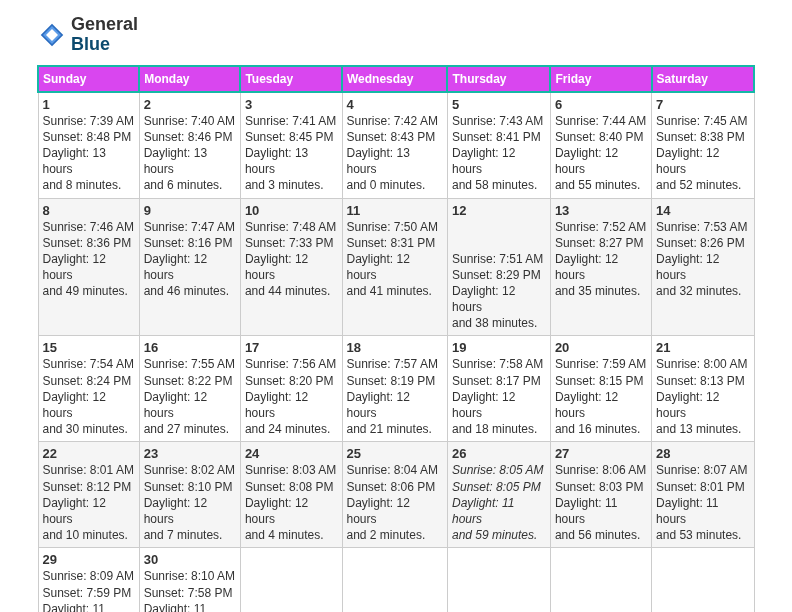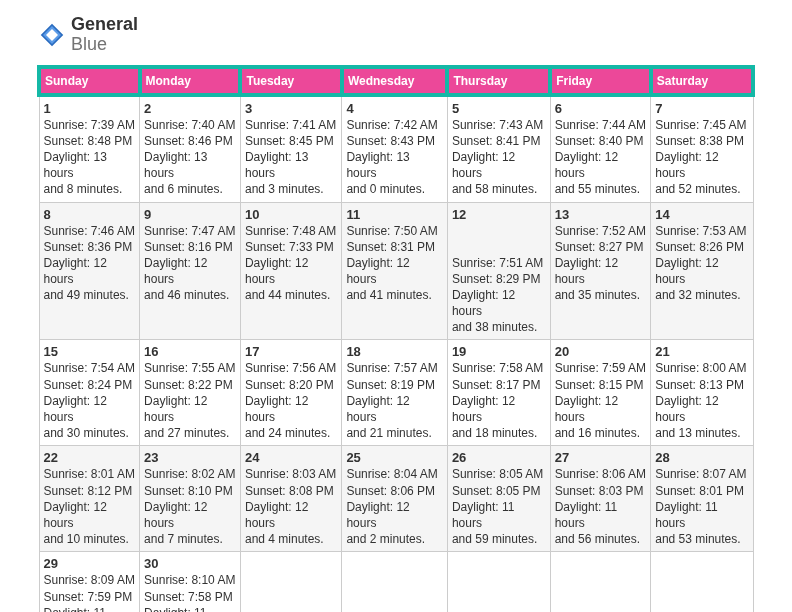--- a/index.html
+++ b/index.html
@@ -31,22 +31,22 @@
       flex-direction: column;
       line-height: 1.1;
     }
     .logo-general {
       font-size: 18px;
       font-weight: bold;
       color: #333;
     }
     .logo-blue {
       font-size: 18px;
-      font-weight: normal;
-      color: #737373;
+      font-weight: bold;
+      color: #0c4a6e;
     }
     .logo-icon {
       width: 30px;
       height: 30px;
       margin-right: 4px;
     }
     .title-block {
       text-align: right;
     }
     .month-title {
@@ -57,27 +57,27 @@
     .location {
       font-size: 14px;
       color: #333;
     }
     .calendar-table {
       width: 100%;
       border-collapse: collapse;
       font-size: 10.5px;
     }
     .calendar-table th {
-      background-color: #ec4899;
+      background-color: #d946ef;
       color: #fff;
       padding: 5px 4px;
       text-align: left;
       font-size: 12px;
       font-weight: bold;
-      border: 4px solid #14b8a6;
+      border: 2px solid #14b8a6;
     }
     .calendar-table td {
       border: 1px solid #ccc;
       vertical-align: top;
       padding: 4px 4px;
       width: 113px;
       height: 85px;
       background: #fff;
     }
     .calendar-table tr:nth-child(even) td {
@@ -309,21 +309,21 @@
           </td>
           <td>
             <span class="day-num">25</span>
             <div class="day-info" style="white-space: pre-wrap;">Sunrise: 8:04 AM
 Sunset: 8:06 PM
 Daylight: 12 hours
 and 2 minutes.</div>
           </td>
           <td>
             <span class="day-num">26</span>
-            <div class="day-info" style="white-space: pre-wrap;">Sunrise: 8:05 AM
+            <div class="day-info" style="white-space: pre-wrap; font-style: italic;">Sunrise: 8:05 AM
 Sunset: 8:05 PM
 Daylight: 11 hours
 and 59 minutes.</div>
           </td>
           <td>
             <span class="day-num">27</span>
             <div class="day-info" style="white-space: pre-wrap;">Sunrise: 8:06 AM
 Sunset: 8:03 PM
 Daylight: 11 hours
 and 56 minutes.</div>

